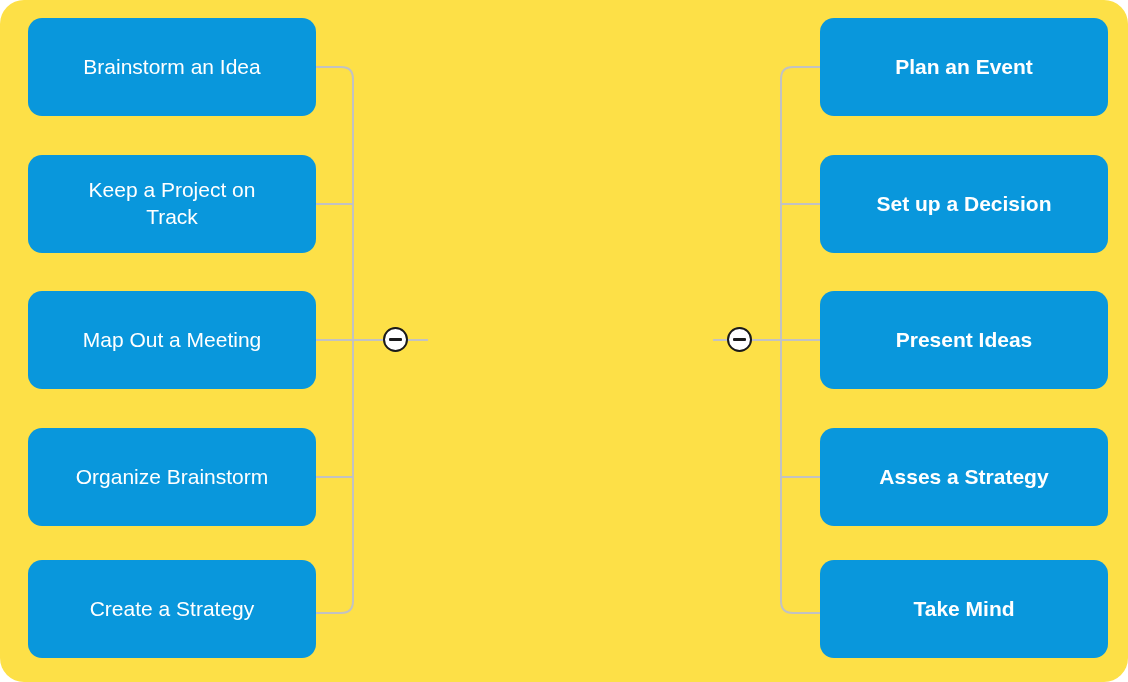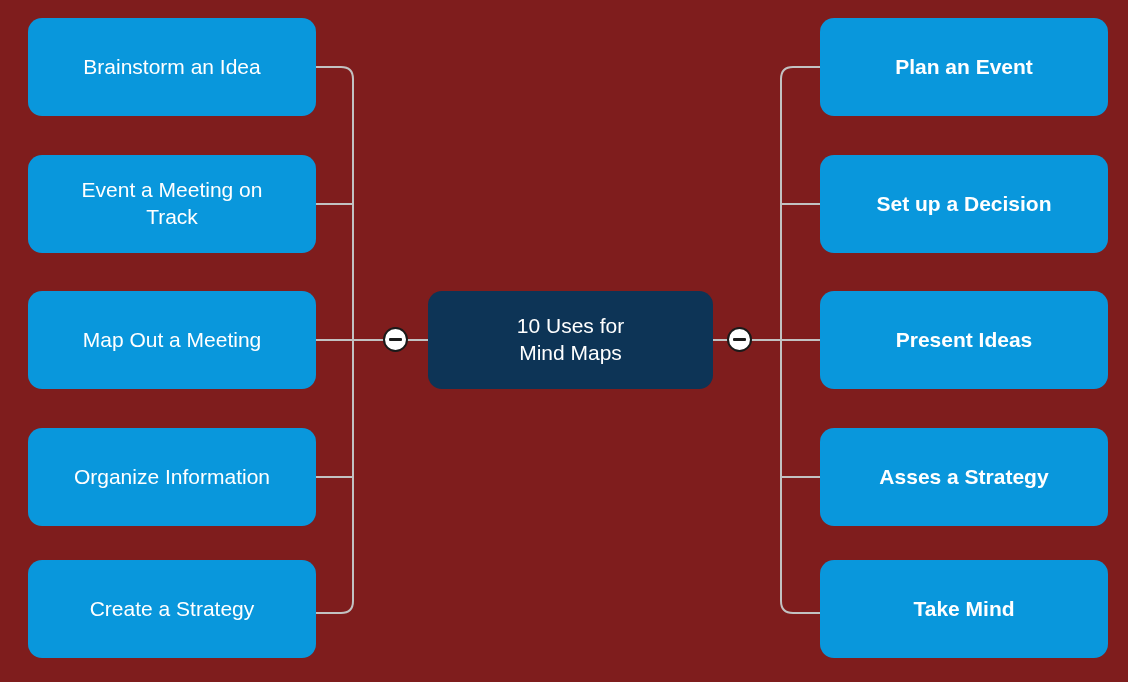--- a/index.html
+++ b/index.html
@@ -4,23 +4,24 @@
 <style>
   html, body {
     margin: 0;
     padding: 0;
     background: #ffffff;
   }
   .canvas {
     position: relative;
     width: 1128px;
     height: 682px;
-    background: #7f1d1d;
+    background: #fde047;
     font-family: "Liberation Sans", "DejaVu Sans", sans-serif;
     overflow: hidden;
+    border-radius: 24px;
   }
   .connector-layer {
     position: absolute;
     left: 0; top: 0;
     width: 1128px;
     height: 682px;
     pointer-events: none;
   }
   .node {
     position: absolute;
@@ -92,29 +93,27 @@
 
       <path d="M820 67 H793 Q781 67 781 79 V601 Q781 613 793 613 H820"></path>
       <path d="M781 204 H820"></path>
       <path d="M781 477 H820"></path>
       <path d="M713 340 H820"></path>
     </g>
   </svg>
 
   <div class="col-left">
     <div class="node row-0">Brainstorm an Idea</div>
-    <div class="node row-1">Event a Meeting on
+    <div class="node row-1">Keep a Project on
 Track</div>
     <div class="node row-2">Map Out a Meeting</div>
-    <div class="node row-3">Organize Information</div>
+    <div class="node row-3">Organize Brainstorm</div>
     <div class="node row-4">Create a Strategy</div>
   </div>
 
-  <div class="node center">10 Uses for
-Mind Maps</div>
 
   <div class="col-right">
     <div class="node row-0">Plan an Event</div>
     <div class="node row-1">Set up a Decision</div>
     <div class="node row-2">Present Ideas</div>
     <div class="node row-3">Asses a Strategy</div>
     <div class="node row-4">Take Mind</div>
   </div>
 
   <div id="collapse-left" class="collapse-btn">

